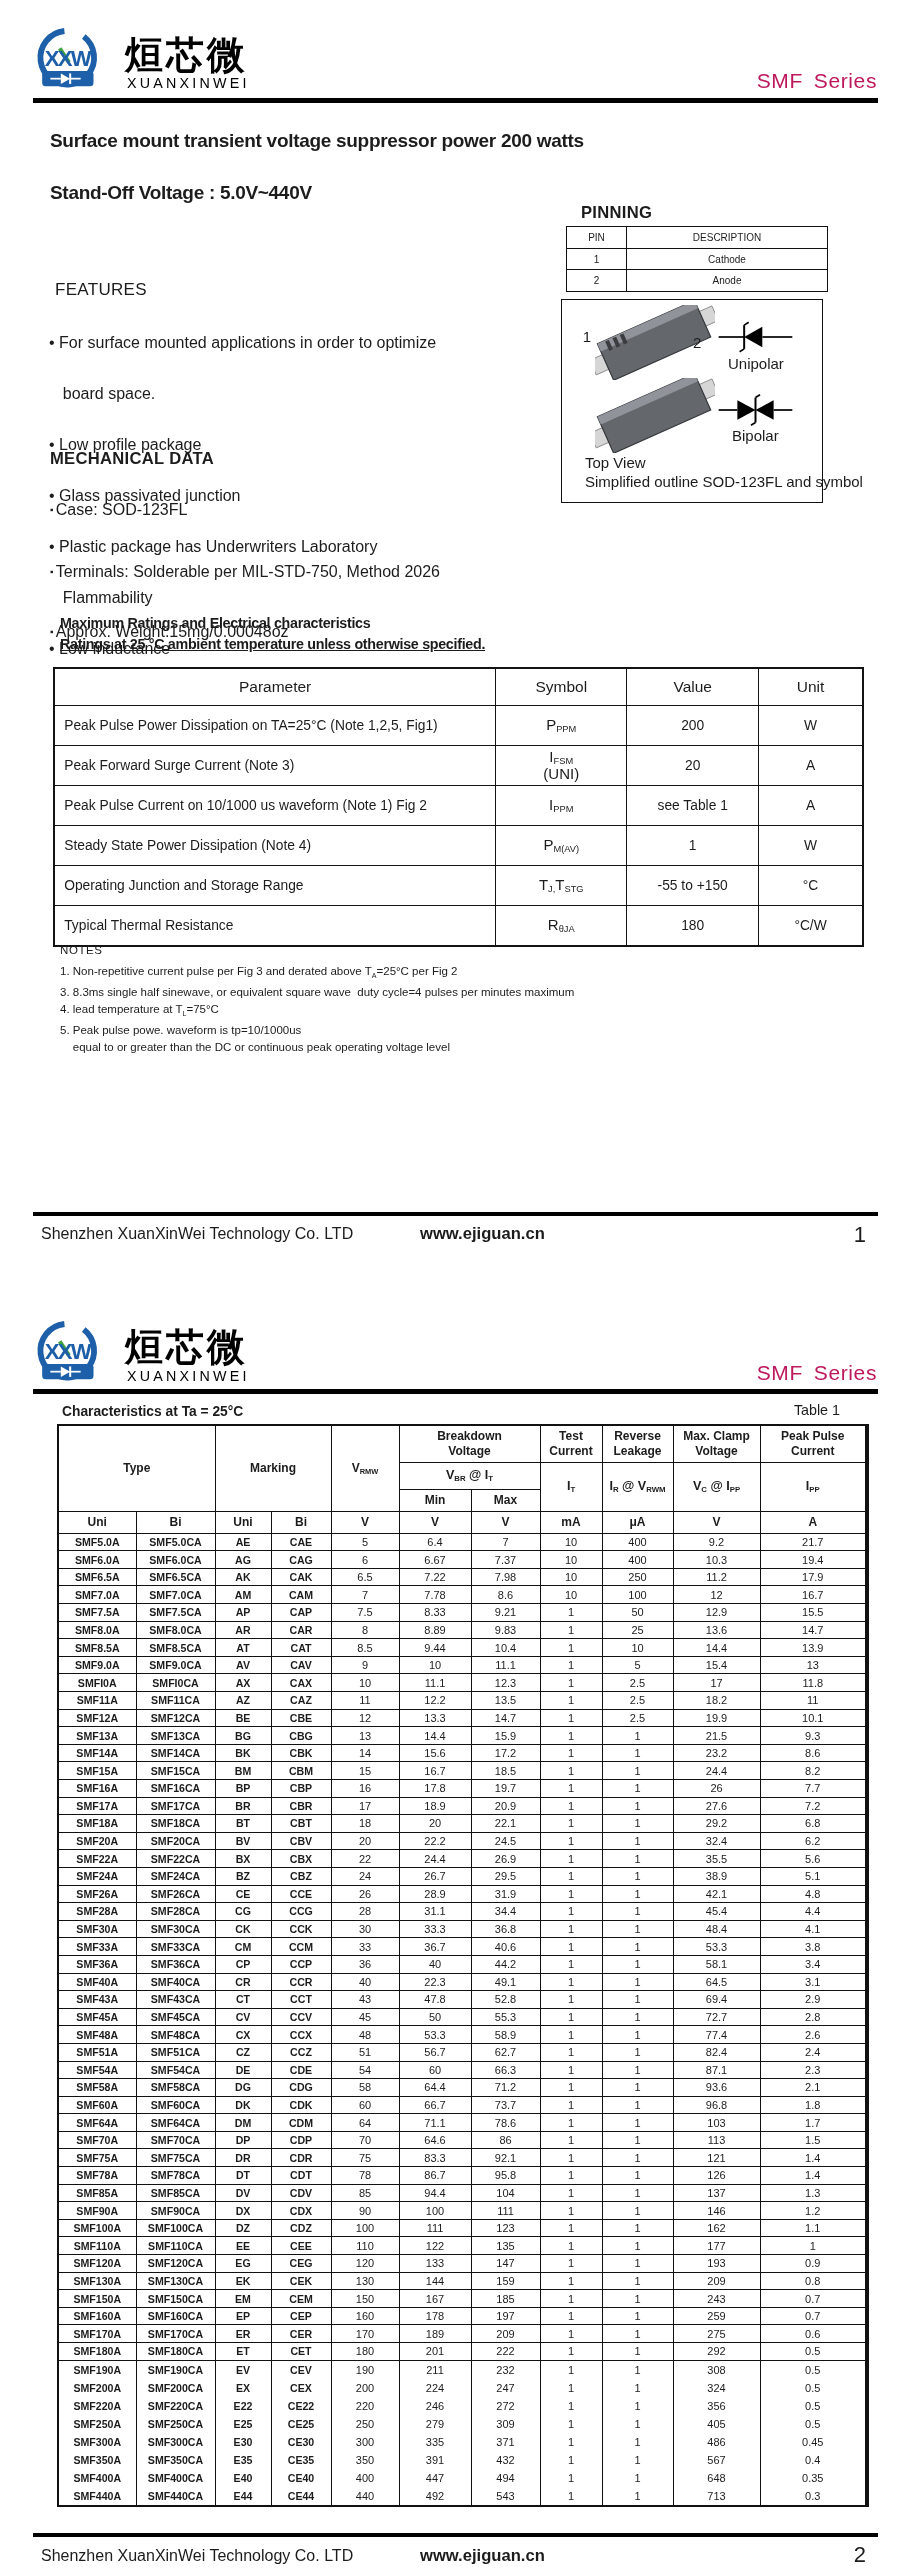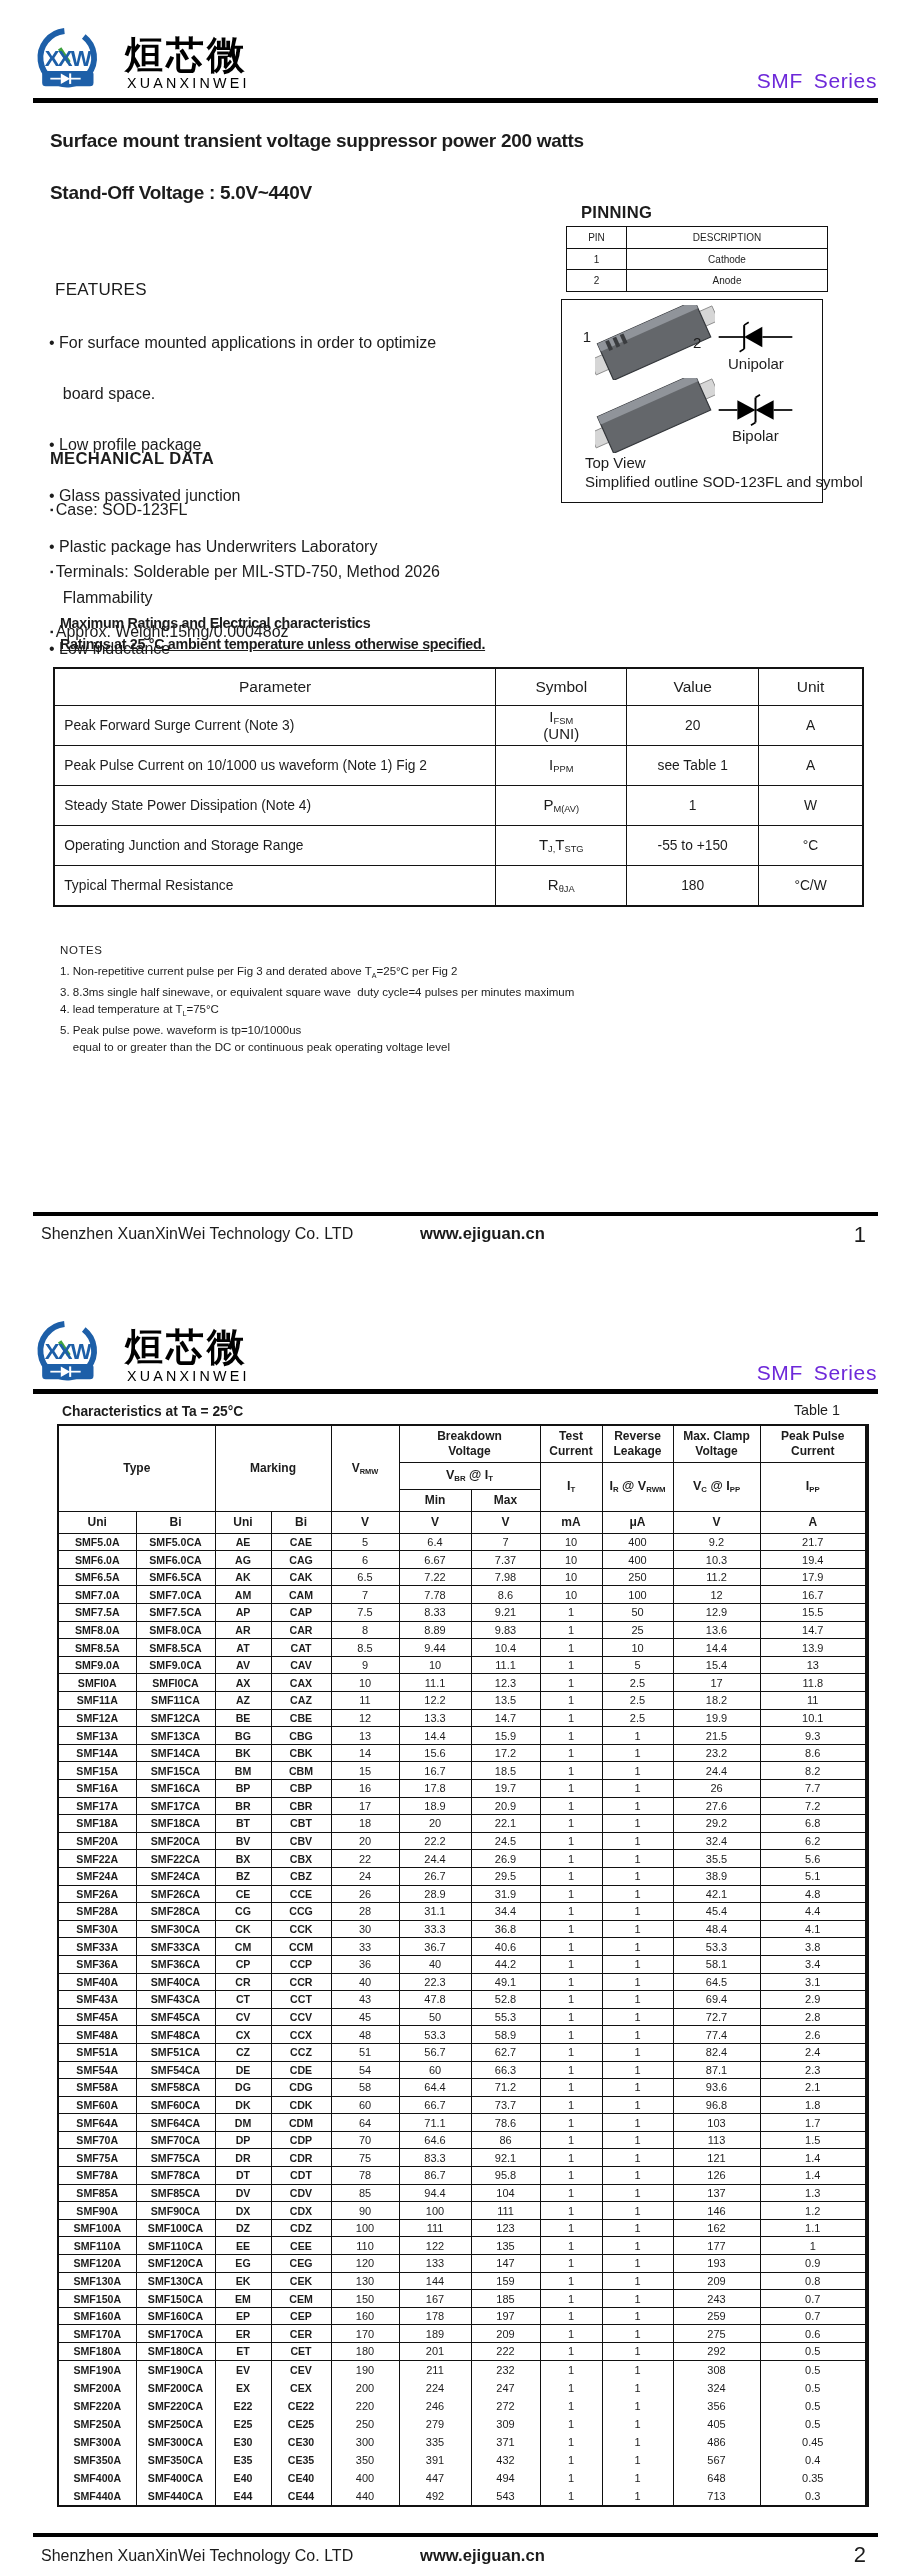--- a/index.html
+++ b/index.html
@@ -3,21 +3,21 @@
 <meta charset="utf-8">
 <style>
   html,body{margin:0;padding:0;background:#fff;}
   body{width:910px;height:2576px;position:relative;font-family:"Liberation Sans",sans-serif;color:#1c1c1c;overflow:hidden;}
   .page{position:absolute;left:0;width:910px;height:1288px;background:#fff;}
   #page1{top:0;} #page2{top:1288px;}
   .abs{position:absolute;}
   
   .brand-zh{font-weight:700;font-size:38px;letter-spacing:2.9px;color:#000;white-space:nowrap;}
   .brand-en{font-size:14.3px;letter-spacing:3.2px;font-weight:500;color:#000;white-space:nowrap;}
-  .series{font-size:21px;color:#6d28d9;letter-spacing:0.6px;word-spacing:4.6px;white-space:nowrap;}
+  .series{font-size:21px;color:#be185d;letter-spacing:0.6px;word-spacing:4.6px;white-space:nowrap;}
   .rule{height:4.6px;background:#000;}
   
   .doc-title{font-weight:700;font-size:19px;letter-spacing:-0.3px;white-space:nowrap;}
   .sec-h{font-size:17px;letter-spacing:0.3px;}
   .sec-h.bold{font-weight:700;}
   .features-list{width:390px;font-size:16px;line-height:51px;}
   .feature-item{padding-left:13.8px;text-indent:-13.8px;}
   .mech-item{font-size:16px;white-space:nowrap;}
   .mech-item .blt{font-size:9.8px;vertical-align:1.7px;margin-right:2.3px;}
   
@@ -186,20 +186,26 @@
     <thead>
       <tr>
         <th>Parameter</th>
         <th>Symbol</th>
         <th>Value</th>
         <th>Unit</th>
       </tr>
     </thead>
     <tbody id="ratings-body">
         <tr>
+          <td class="param">Peak Pulse Power Dissipation on TA=25°C (Note 1,2,5, Fig1)</td>
+          <td class="sym">P<sub>PPM</sub></td>
+          <td>200</td>
+          <td>W</td>
+        </tr>
+        <tr>
           <td class="param">Peak Forward Surge Current (Note 3)</td>
           <td class="sym">I<sub>FSM</sub><br>(UNI)</td>
           <td>20</td>
           <td>A</td>
         </tr>
         <tr>
           <td class="param">Peak Pulse Current on 10/1000 us waveform (Note 1) Fig 2</td>
           <td class="sym">I<sub>PPM</sub></td>
           <td>see Table 1</td>
           <td>A</td>

